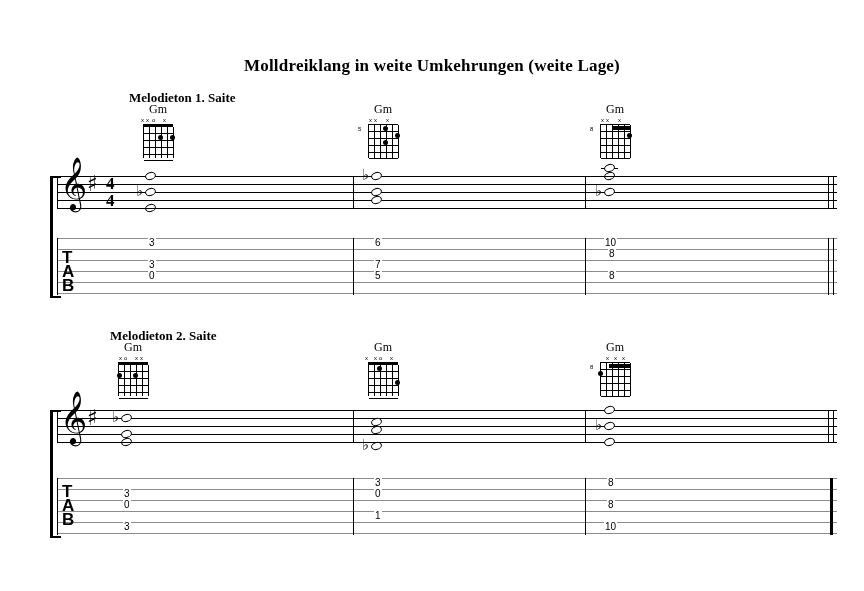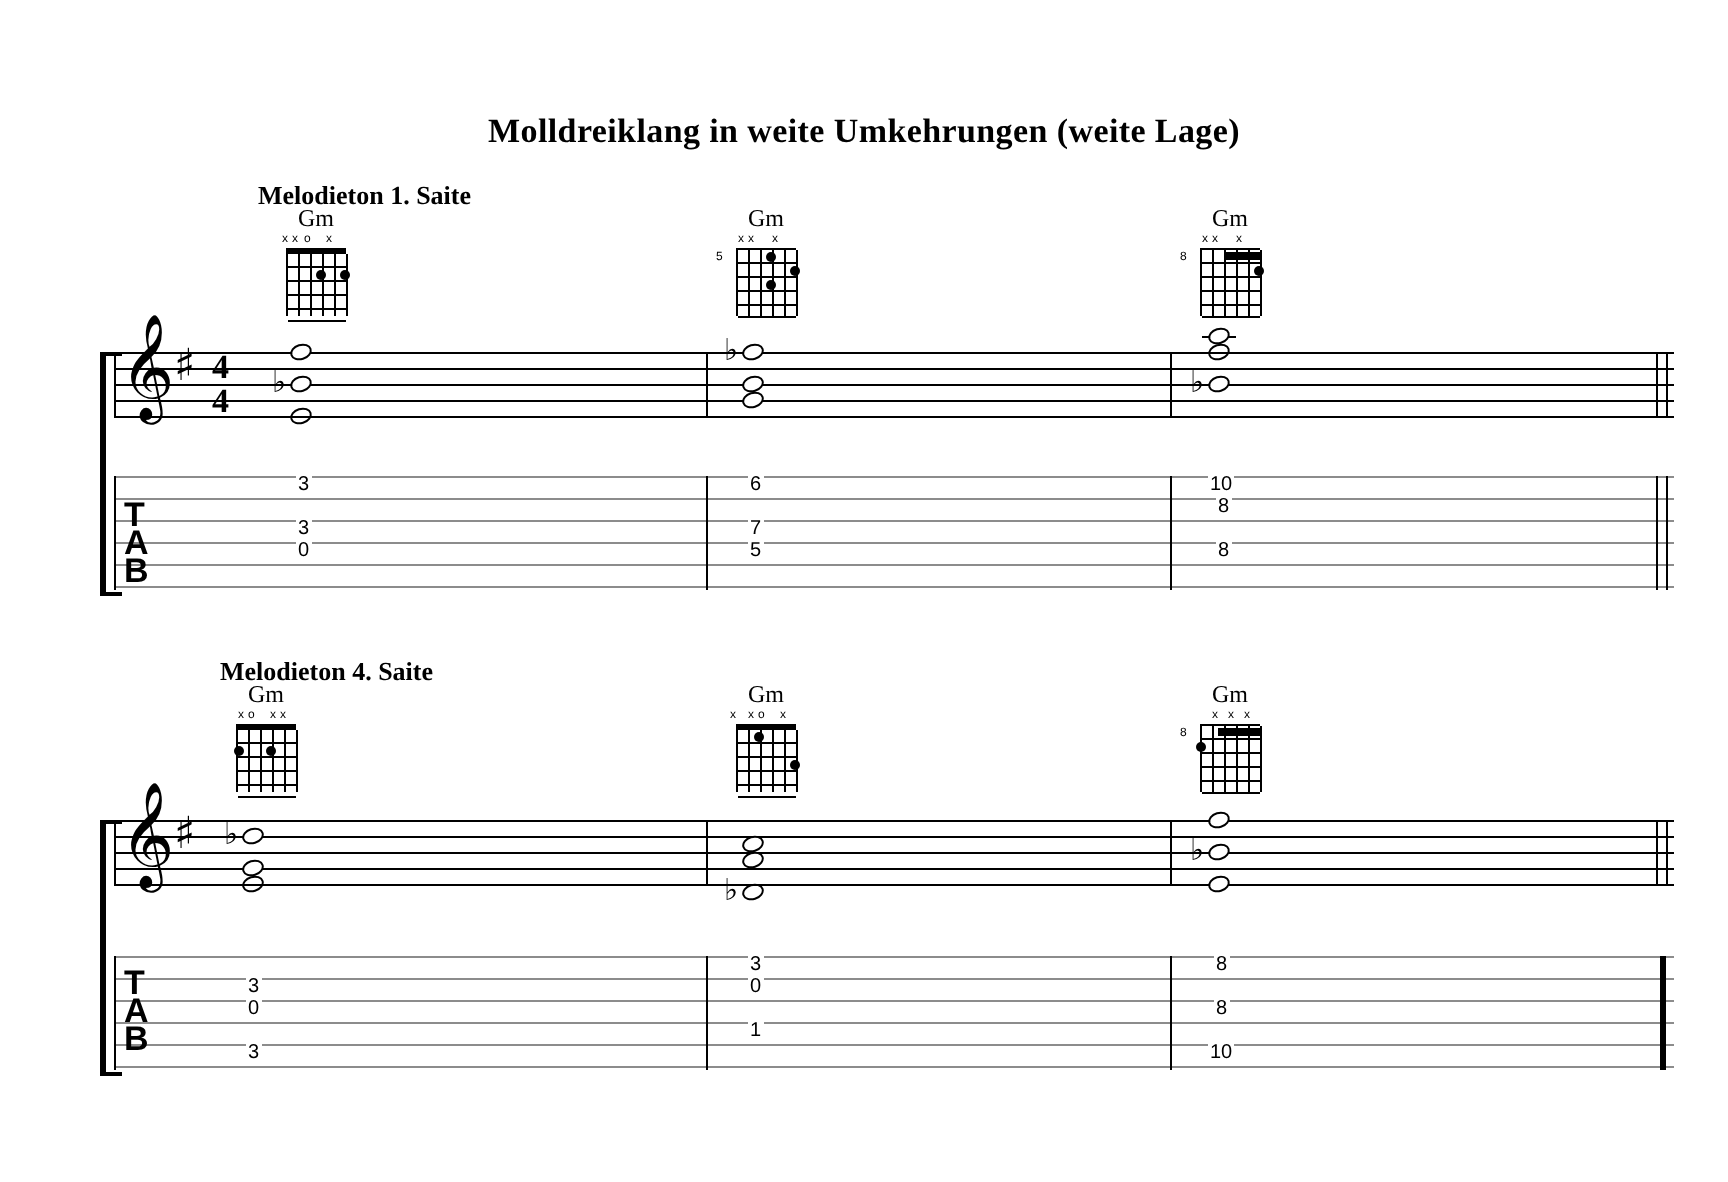--- a/index.html
+++ b/index.html
@@ -268,21 +268,21 @@
     <span class="tabnum" style="top:260px;left:374px;">7</span>
     <span class="tabnum" style="top:271px;left:374px;">5</span>
 
     <span class="tabnum" style="top:238px;left:604px;">10</span>
     <span class="tabnum" style="top:249px;left:608px;">8</span>
     <span class="tabnum" style="top:271px;left:608px;">8</span>
   </div>
 
   <div class="system">
 
-    <div class="section-head" style="top:328px;left:110px;">Melodieton 4. Saite</div>
+    <div class="section-head" style="top:328px;left:110px;">Melodieton 2. Saite</div>
 
     <div class="chord" style="top:341px;left:110px;">
       <div class="cname">Gm</div>
       <div class="marks">
         <span style="left:4px;">x</span>
           <span style="left:9px;">o</span>
           <span style="left:20px;">x</span>
           <span style="left:25px;">x</span>
       </div>
       <div class="grid-wrap">

